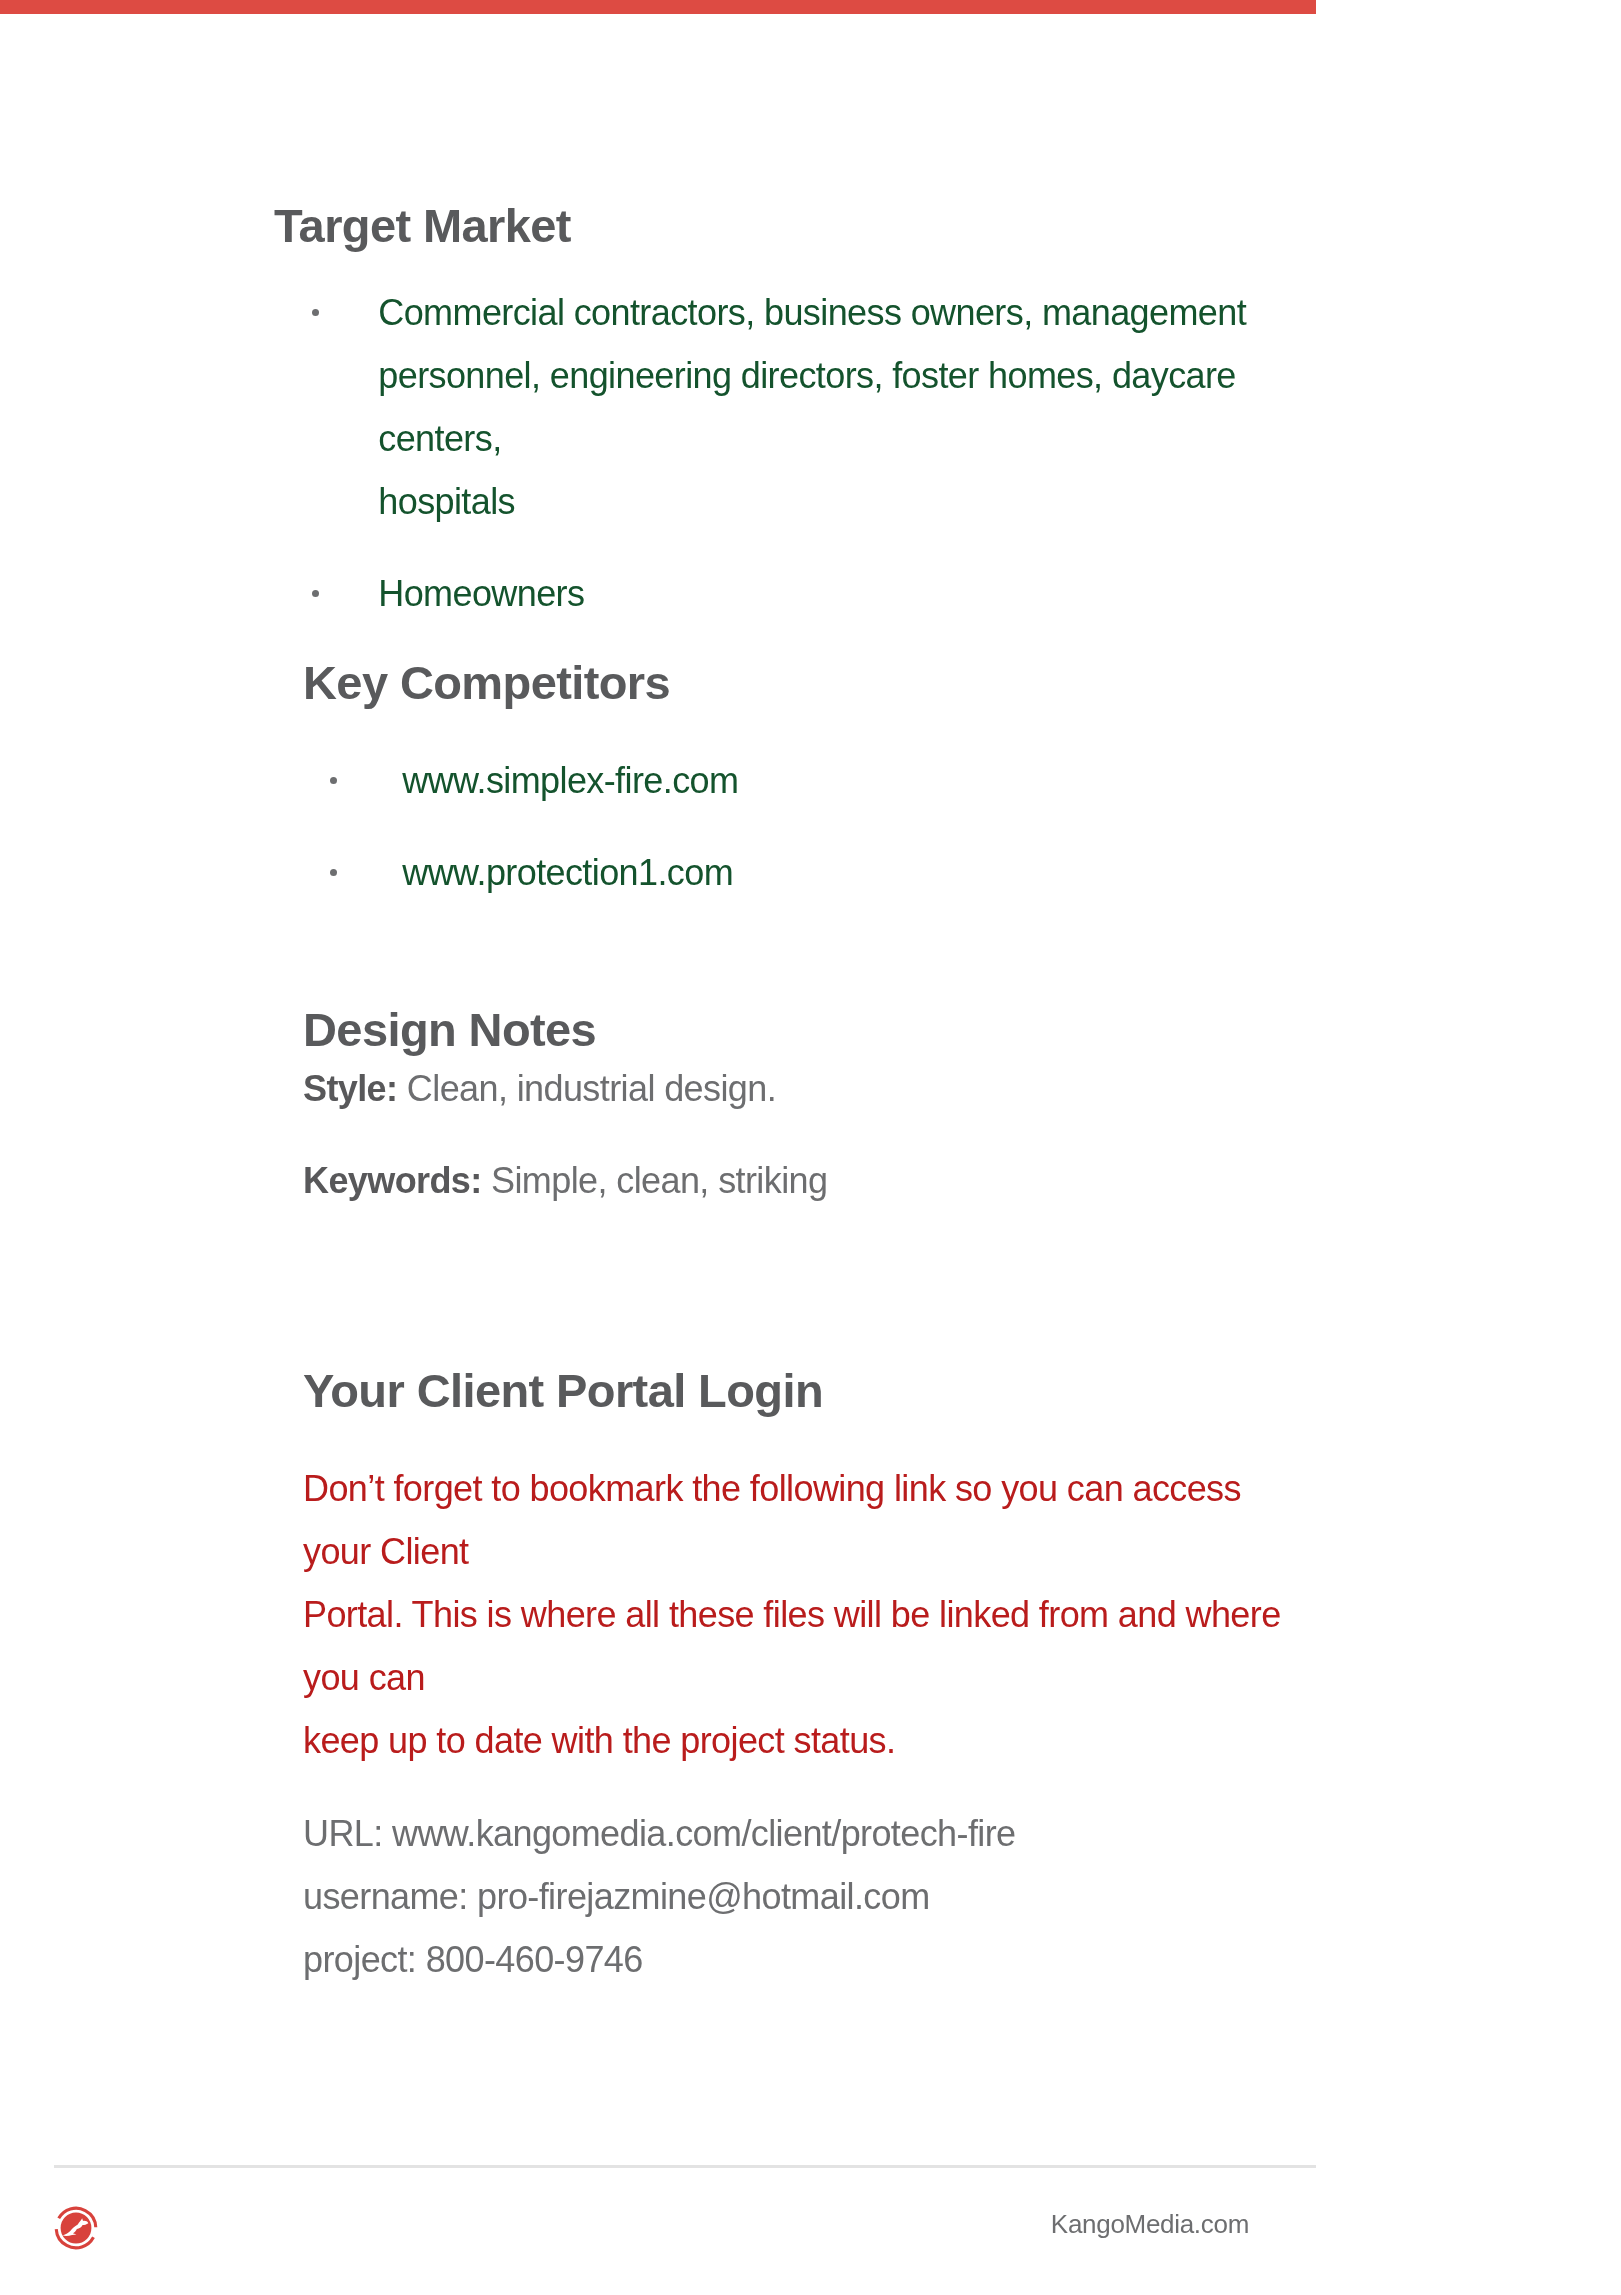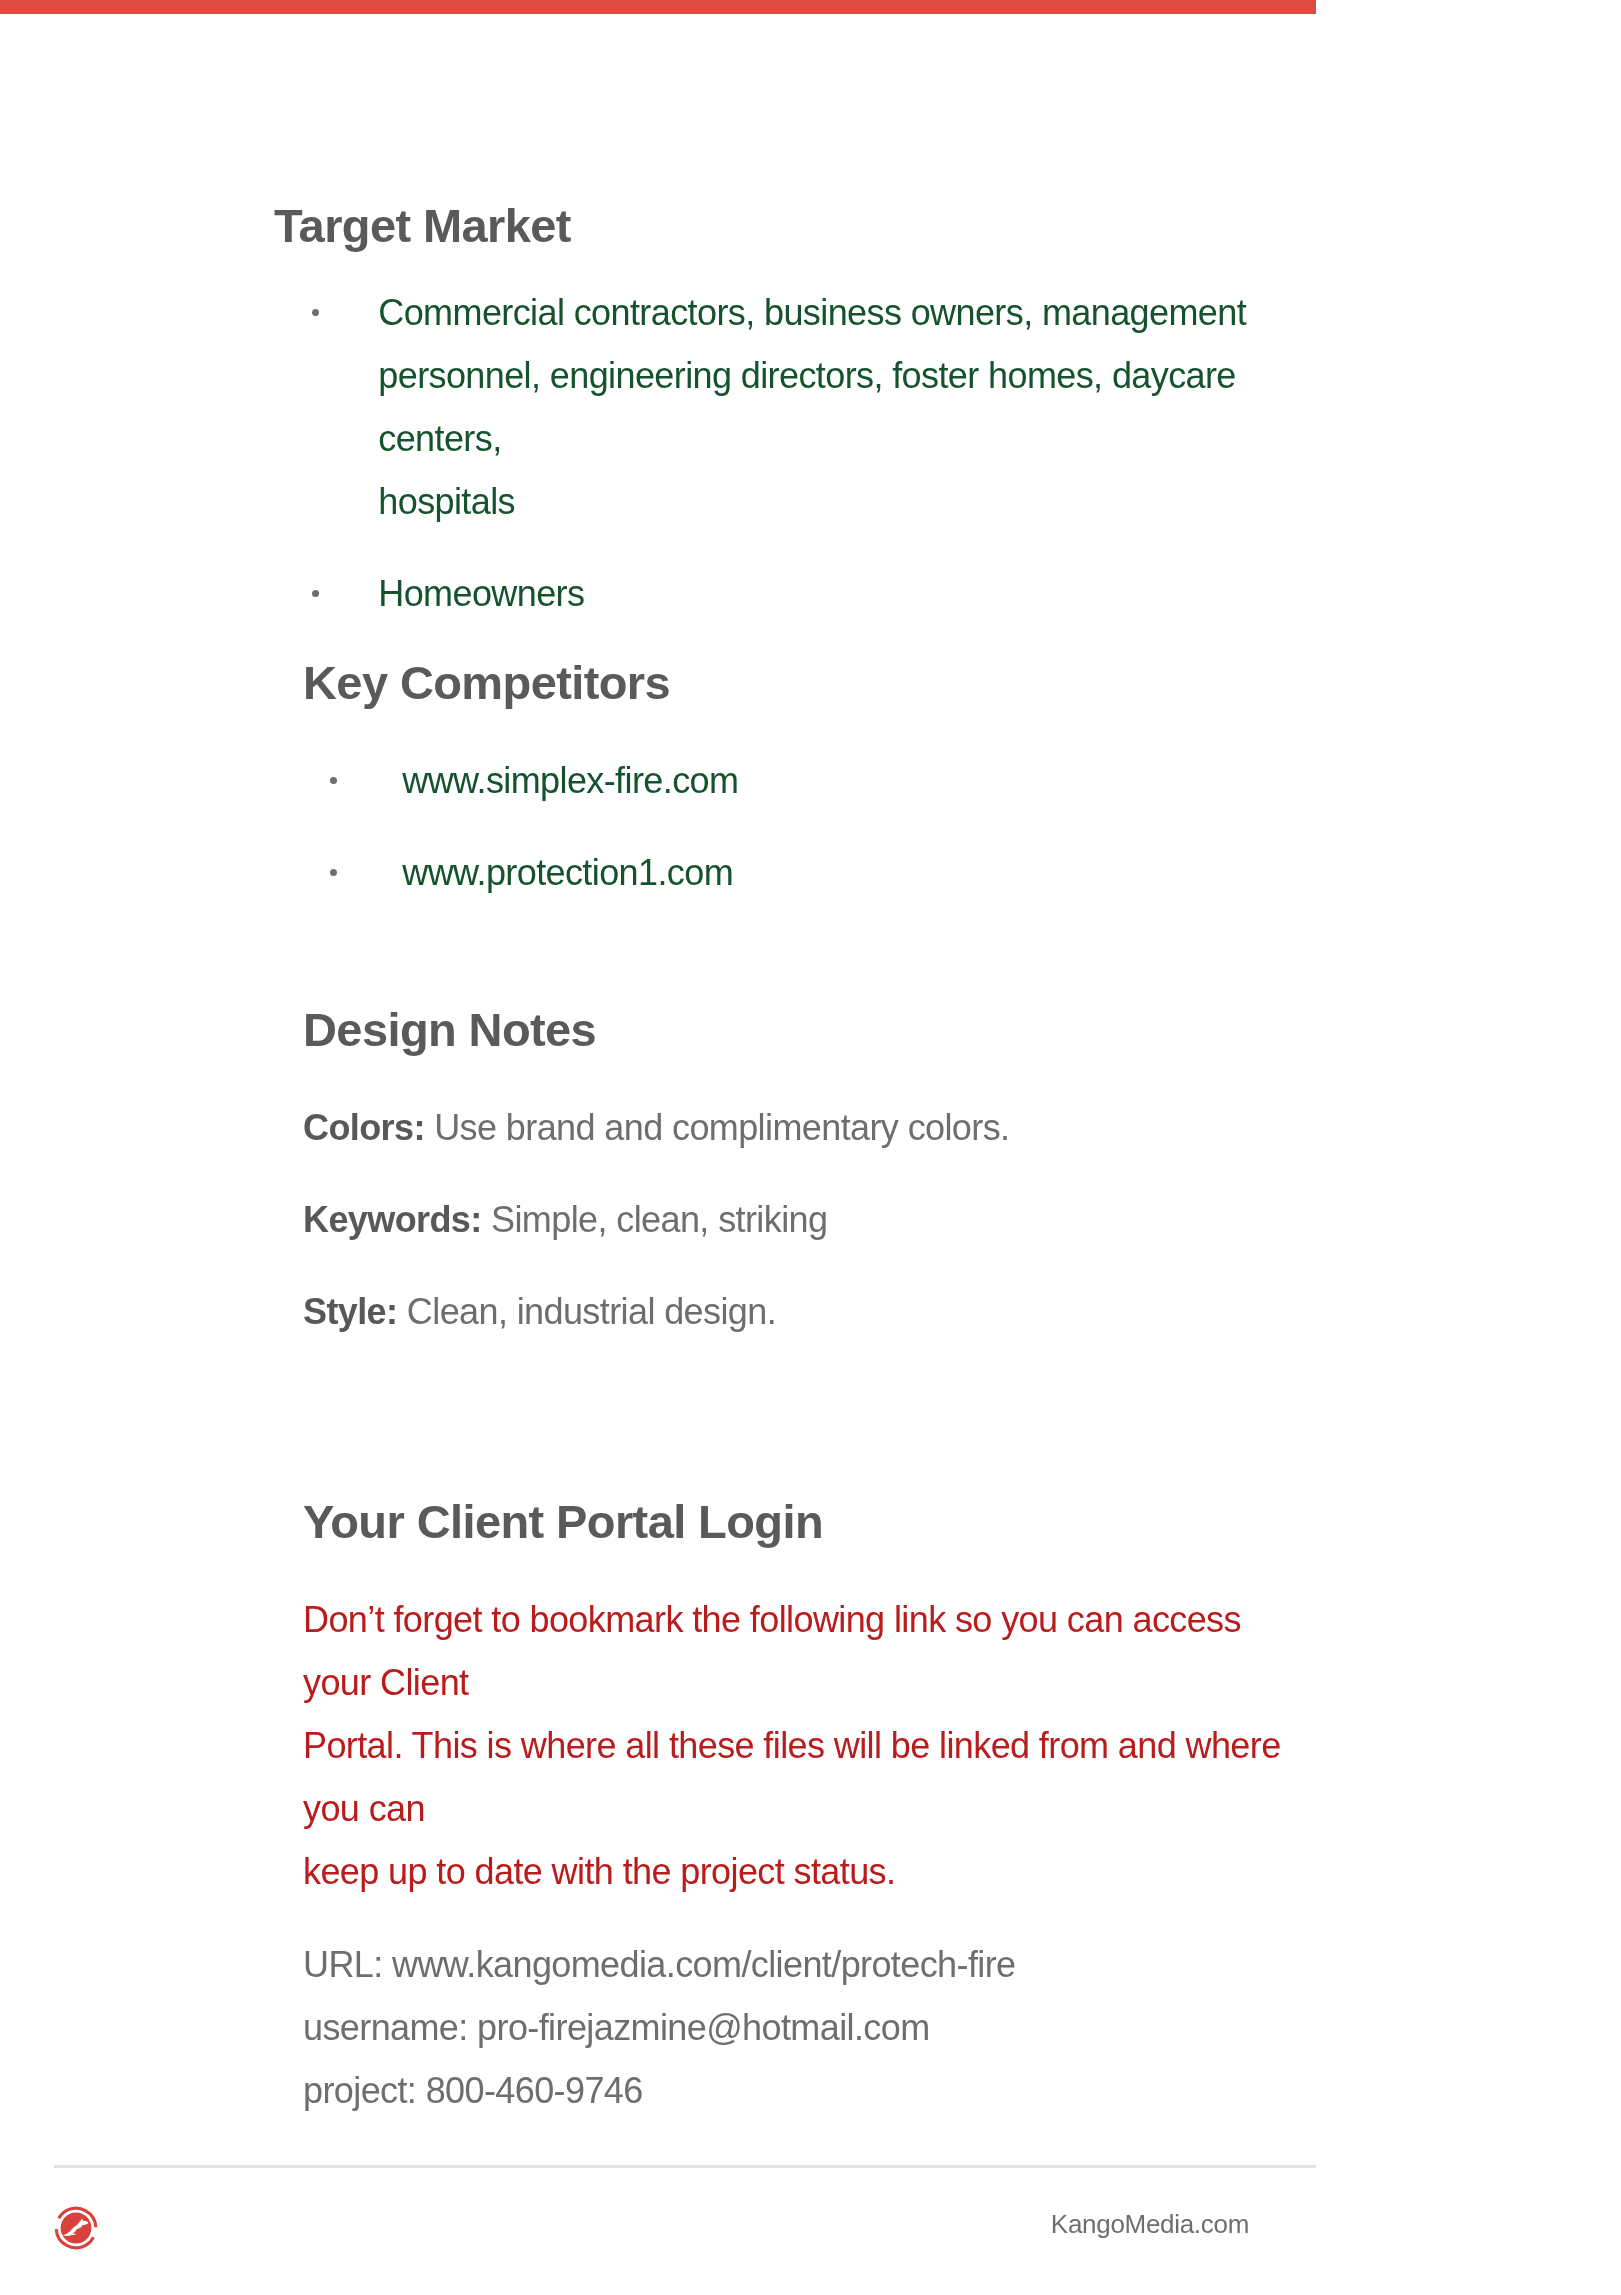--- a/index.html
+++ b/index.html
@@ -144,25 +144,24 @@
       <span class="li-text">www.simplex-fire.com</span>
     </li>
     <li>
       <span class="bullet-dot"></span>
       <span class="li-text">www.protection1.com</span>
     </li>
   </ul>
 
   <h2 class="sec-heading" id="h-design">Design Notes</h2>
 
-  <p class="note-line" id="note-colors"><span class="note-label">Colors:</span> <span>Use brand and complimentary colors.</span></p>
+
+  <p class="note-line"><span class="note-label">Style:</span> <span>Clean, industrial design.</span></p>
 
   <p class="note-line"><span class="note-label">Keywords:</span> <span>Simple, clean, striking</span></p>
-
-  <p class="note-line"><span class="note-label">Style:</span> <span>Clean, industrial design.</span></p>
 
   <h2 class="sec-heading" id="h-portal">Your Client Portal Login</h2>
 
   <p class="para">Don’t forget to bookmark the following link so you can access your Client
 Portal. This is where all these files will be linked from and where you can
 keep up to date with the project status.</p>
 
   <div class="creds">
     <div class="cred-line"><span>URL:</span> <span>www.kangomedia.com/client/protech-fire</span></div>
     <div class="cred-line"><span>username:</span> <span>pro-firejazmine@hotmail.com</span></div>

